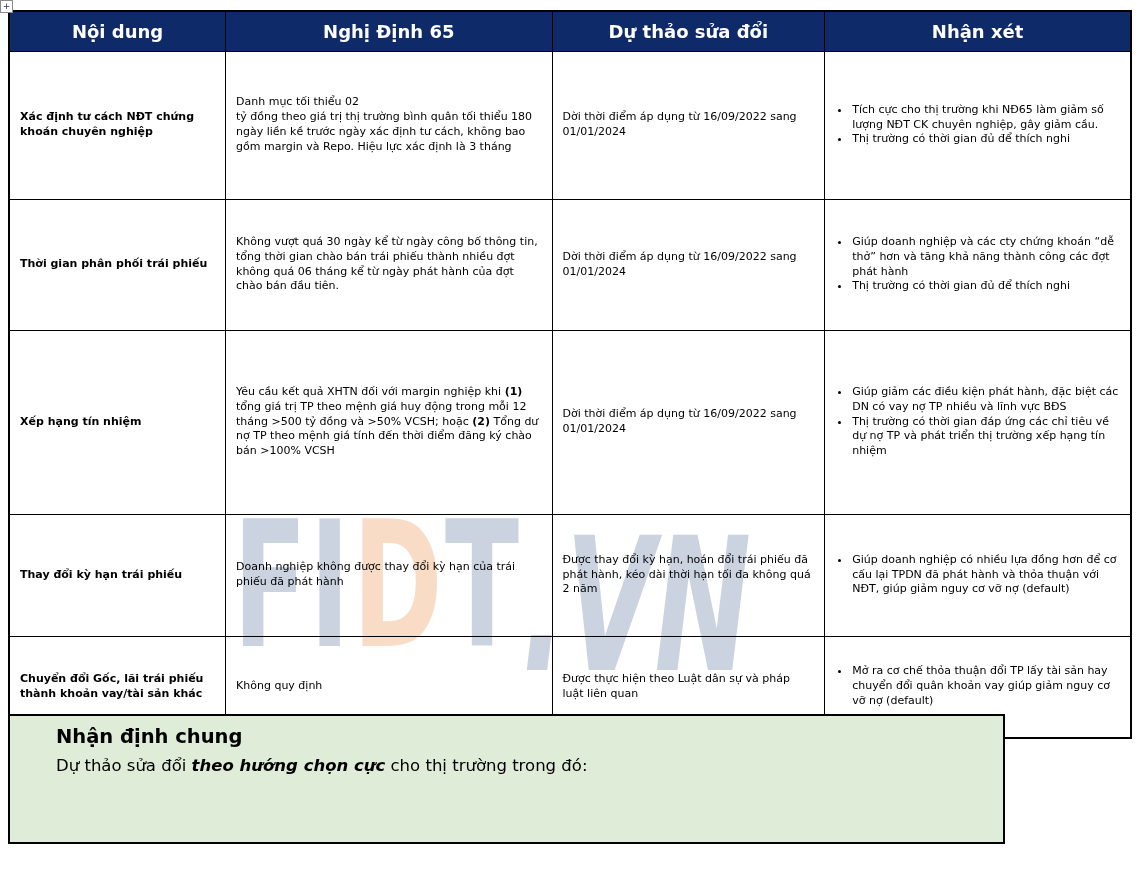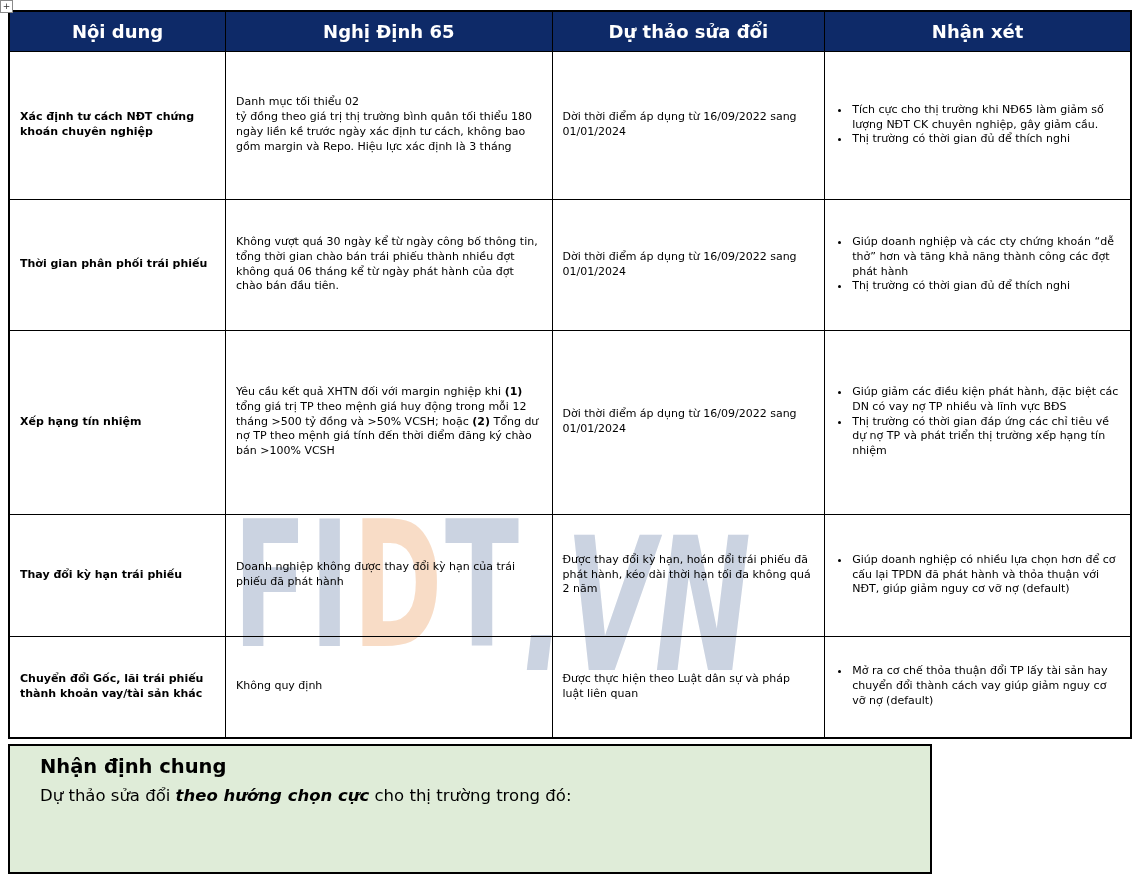--- a/index.html
+++ b/index.html
@@ -46,25 +46,25 @@
   .c-com li{margin:0;padding-left:1px;}
   tr.hdr{height:40px;}
   tr.r0{height:148px;}
   tr.r1{height:131px;}
   tr.r2{height:184px;}
   tr.r3{height:122px;}
   tr.r4{height:102px;}
   col.c1{width:19.3%;}col.c2{width:29.1%;}col.c3{width:24.3%;}col.c4{width:27.3%;}
   
   .summary{
-    position:absolute;left:8px;top:744px;width:924px;height:130px;
+    position:absolute;left:8px;top:714px;width:997px;height:130px;
     box-sizing:border-box;z-index:2;
     background:var(--summary-bg,#dfecd8);
     border:2.5px solid #000;
-    padding:6px 14px 6px 30px;
+    padding:6px 14px 6px 46px;
   }
   .summary h2{margin:3px 0 7px 0;font-size:19.5px;}
   .summary p{margin:0;font-size:16.5px;line-height:1.33;}
 </style>
 </head>
 <body style="background: rgb(255, 255, 255);">
 
 <div class="anchor">+</div>
 
 <div class="wm" aria-hidden="true">
@@ -120,31 +120,31 @@
             <li>Thị trường có thời gian đáp ứng các chỉ tiêu về dự nợ TP và phát triển thị trường xếp hạng tín nhiệm</li>
           </ul>
       </td>
     </tr>
     <tr class="r3">
       <td class="c-topic">Thay đổi kỳ hạn trái phiếu</td>
       <td class="preline">Doanh nghiệp không được thay đổi kỳ hạn của trái phiếu đã phát hành</td>
       <td>Được thay đổi kỳ hạn, hoán đổi trái phiếu đã phát hành, kéo dài thời hạn tối đa không quá 2 năm</td>
       <td class="c-com">
         <ul>
-            <li>Giúp doanh nghiệp có nhiều lựa chọn hơn để cơ cấu lại TPDN đã phát hành và thỏa thuận với NĐT, giúp giảm nguy cơ vỡ nợ (default)</li>
+            <li>Giúp doanh nghiệp có nhiều lựa đồng hơn để cơ cấu lại TPDN đã phát hành và thỏa thuận với NĐT, giúp giảm nguy cơ vỡ nợ (default)</li>
           </ul>
       </td>
     </tr>
     <tr class="r4">
       <td class="c-topic">Chuyển đổi Gốc, lãi trái phiếu thành khoản vay/tài sản khác</td>
       <td class="preline">Không quy định</td>
       <td>Được thực hiện theo Luật dân sự và pháp luật liên quan</td>
       <td class="c-com">
         <ul>
-            <li>Mở ra cơ chế thỏa thuận đổi TP lấy tài sản hay chuyển đổi thành cách vay giúp giảm nguy cơ vỡ nợ (default)</li>
+            <li>Mở ra cơ chế thỏa thuận đổi TP lấy tài sản hay chuyển đổi quân khoản vay giúp giảm nguy cơ vỡ nợ (default)</li>
           </ul>
       </td>
     </tr>
   </tbody>
 </table>
 
 <div class="summary">
   <h2>Nhận định chung</h2>
   <p class="rich"><span>Dự thảo sửa đổi </span><span style="font-weight: bold; font-style: italic;">theo hướng chọn cực</span><span> cho thị trường trong đó:</span></p>
 </div>

